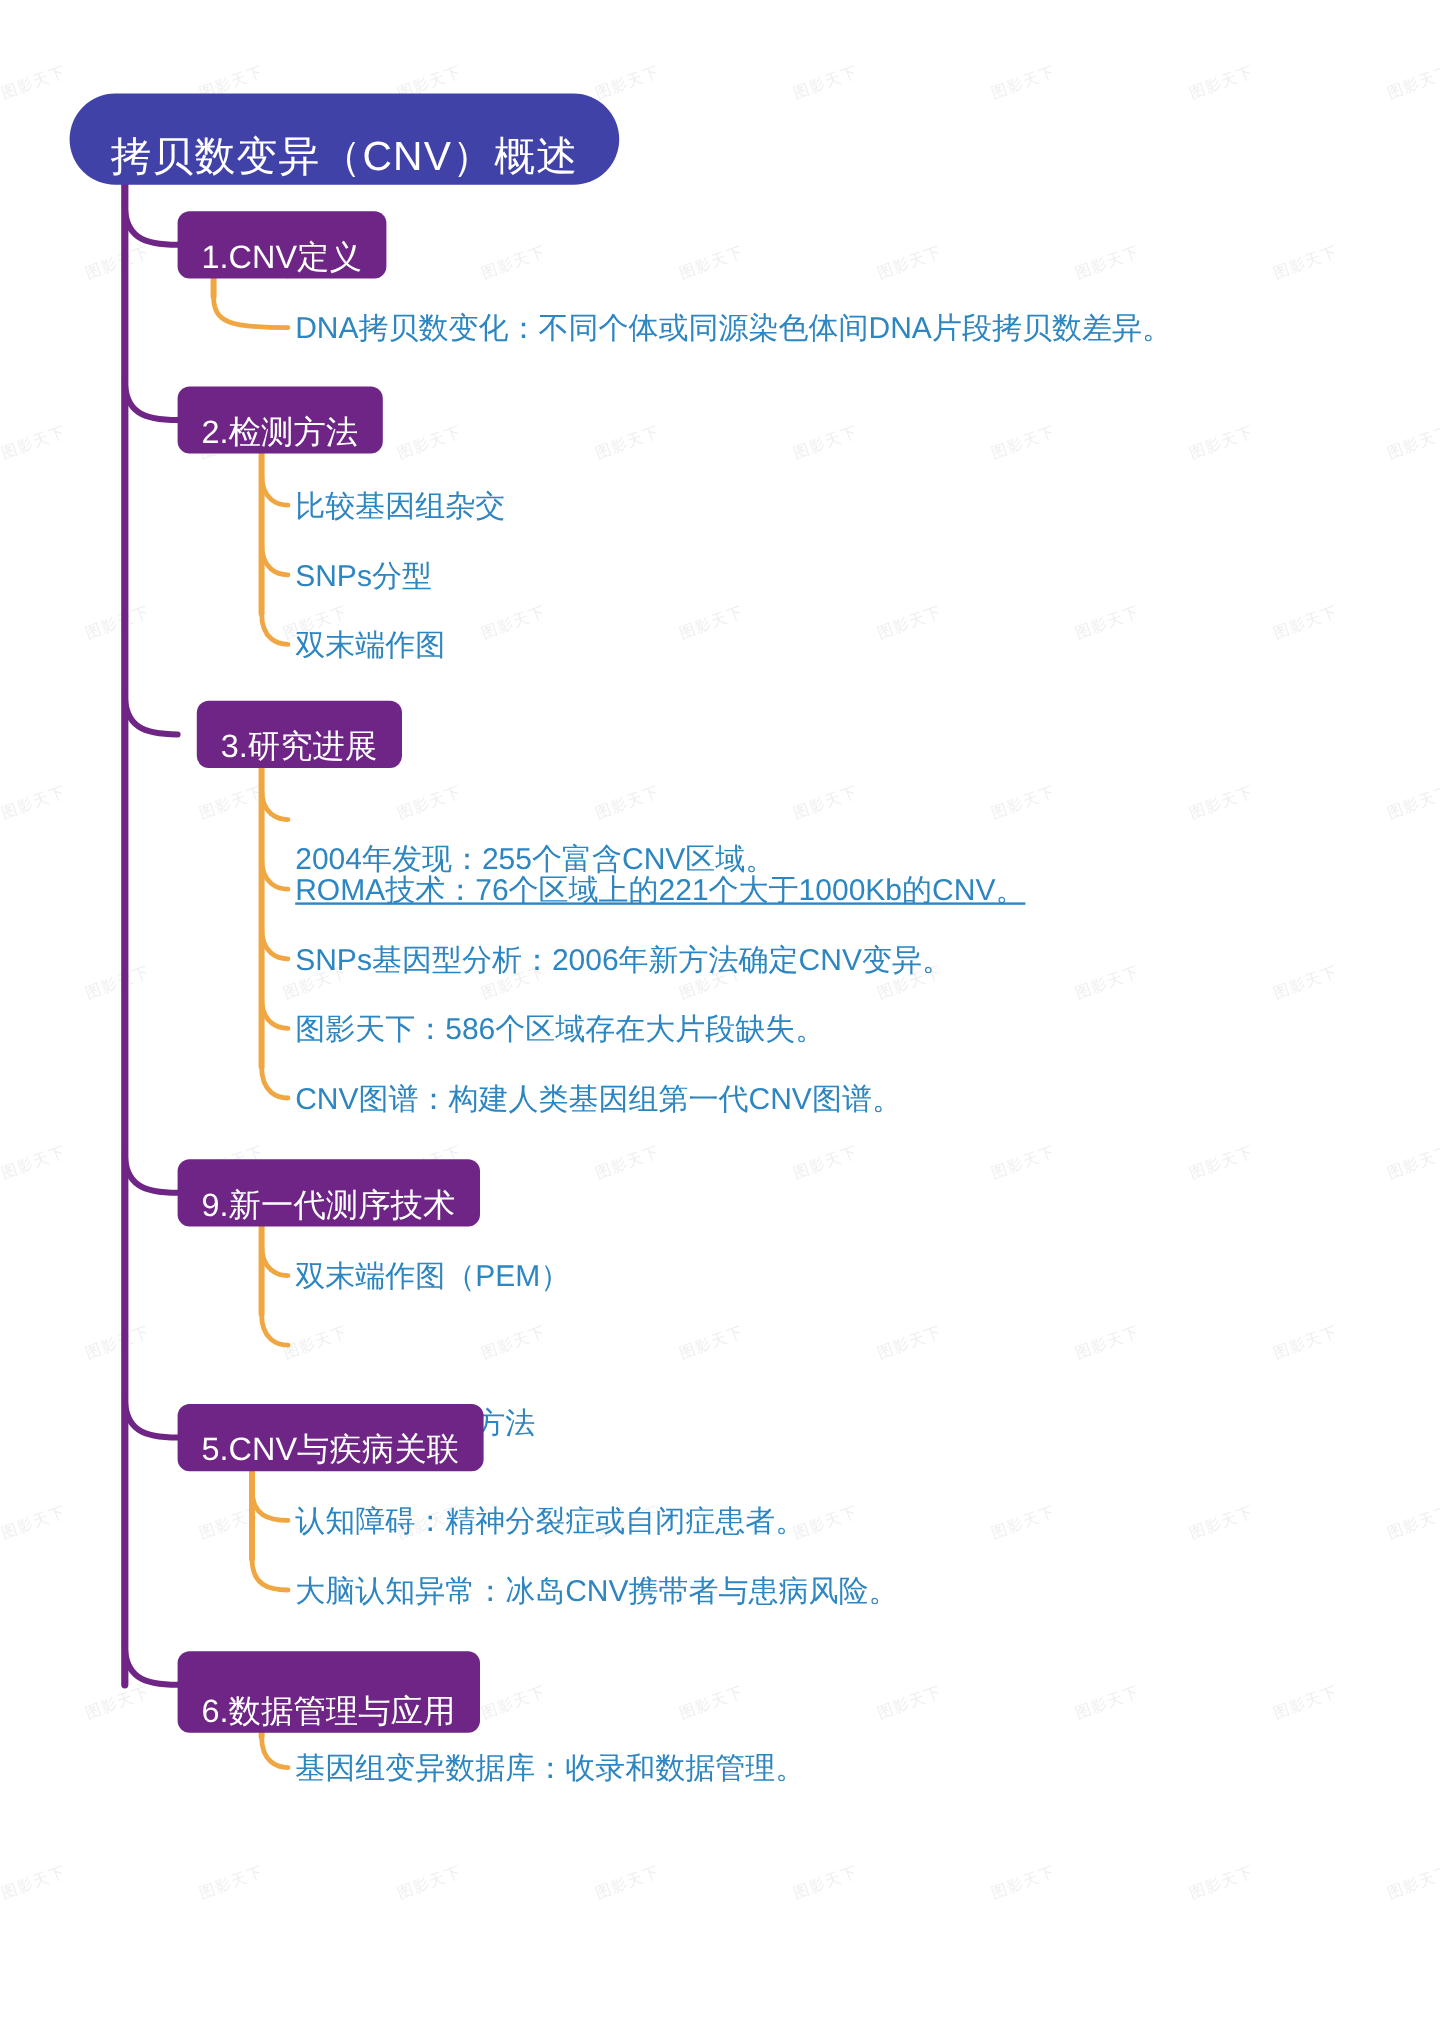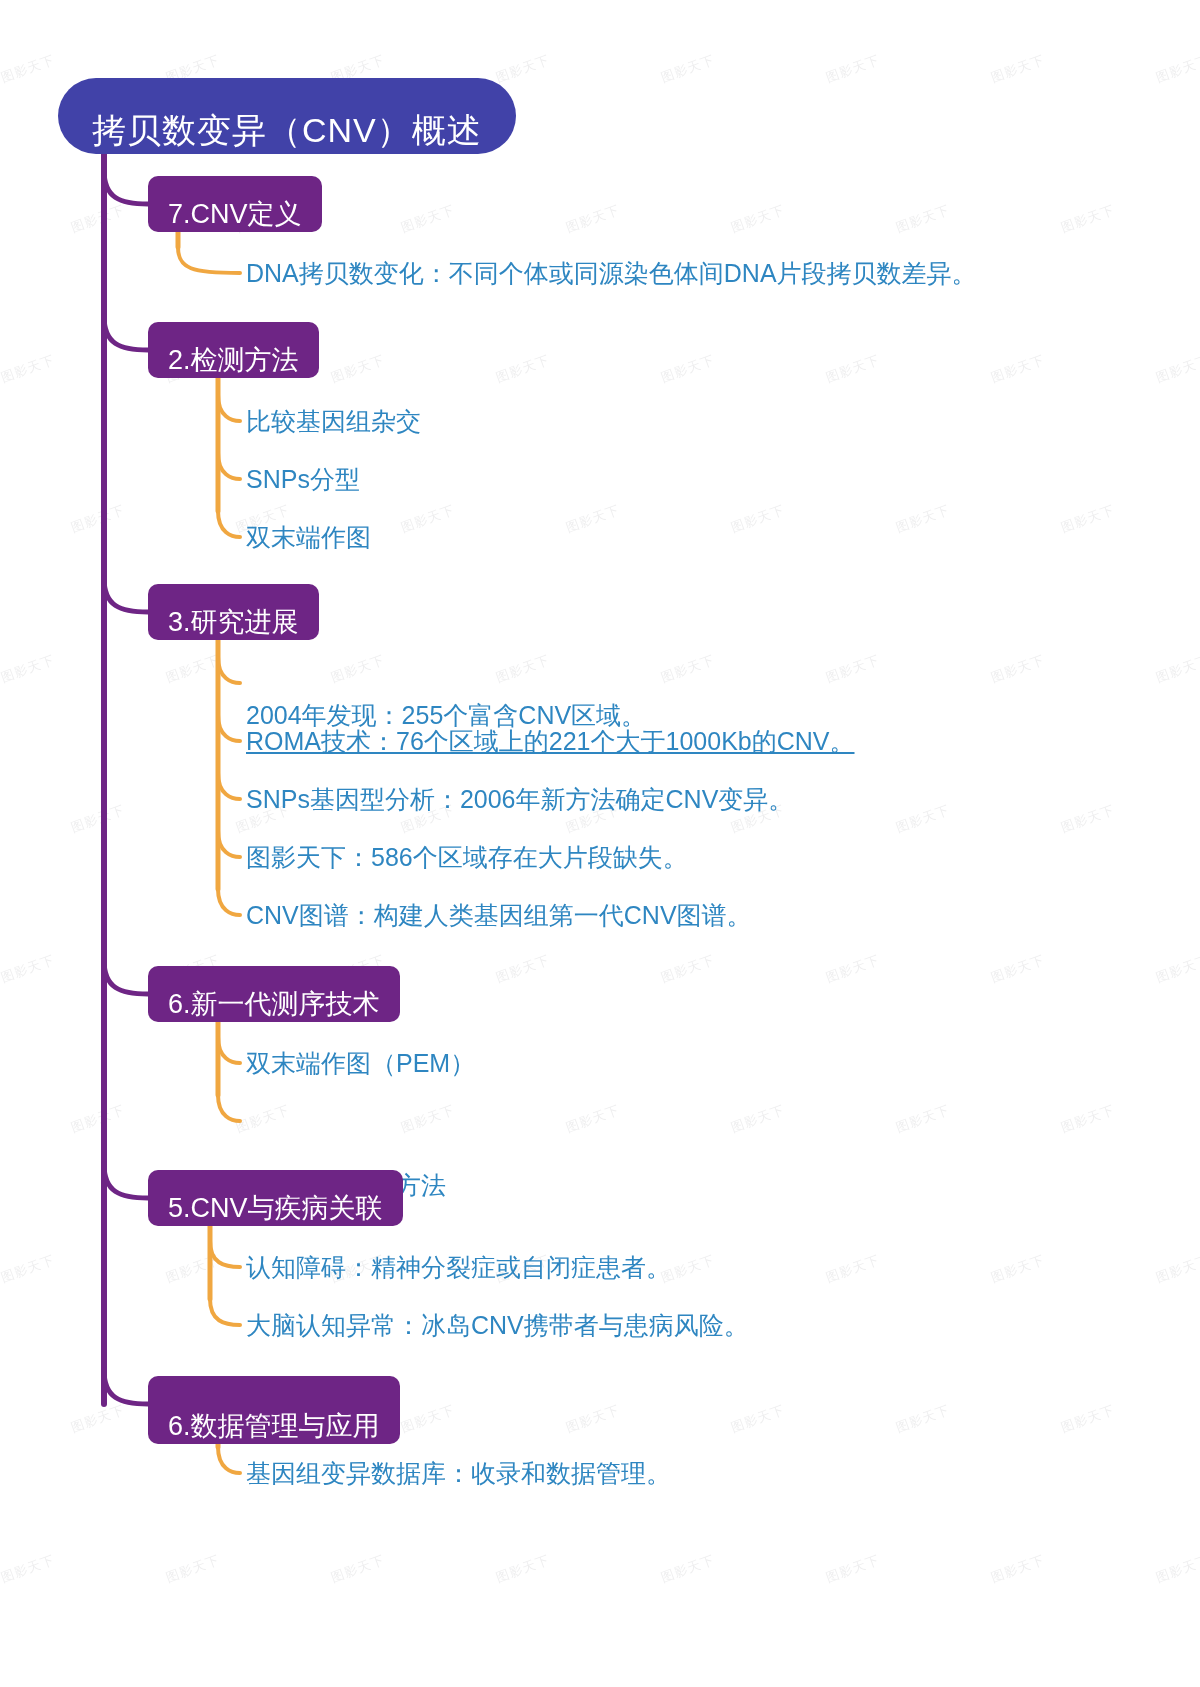--- a/index.html
+++ b/index.html
@@ -206,57 +206,57 @@
       <path d="M 104 1370 C 104 1398, 120 1404, 148 1404" fill="none" stroke="#6E2585" stroke-width="5" stroke-linecap="round"></path>
       <path d="M 218 1432 L 218 1447" fill="none" stroke="#F0A741" stroke-width="5" stroke-linecap="round"></path>
       <path d="M 218 1447 C 218 1469, 232 1473, 240 1473" fill="none" stroke="#F0A741" stroke-width="4" stroke-linecap="round"></path>
     </svg>
 
   <div id="node-layer">
       <div class="node root-node" style="left: 58px; top: 78px; height: 76px;">
         <span>拷贝数变异（CNV）概述</span>
       </div>
       <div class="node branch-node" style="left: 148px; top: 176px; height: 56px;">
-        <span>7.CNV定义</span>
+        <span>1.CNV定义</span>
       </div>
       <div class="node leaf-node" style="left: 246px; top: 256px; height: 34px;">
         <span>DNA拷贝数变化：不同个体或同源染色体间DNA片段拷贝数差异。</span>
       </div>
       <div class="node branch-node" style="left: 148px; top: 322px; height: 56px;">
         <span>2.检测方法</span>
       </div>
       <div class="node leaf-node" style="left: 246px; top: 404px; height: 34px;">
         <span>比较基因组杂交</span>
       </div>
       <div class="node leaf-node" style="left: 246px; top: 462px; height: 34px;">
         <span>SNPs分型</span>
       </div>
       <div class="node leaf-node" style="left: 246px; top: 520px; height: 34px;">
         <span>双末端作图</span>
       </div>
-      <div class="node branch-node" style="left: 148px; top: 584px; height: 56px;">
+      <div class="node branch-node" style="left: 164px; top: 584px; height: 56px;">
         <span>3.研究进展</span>
       </div>
       <div class="node leaf-node" style="left: 246px; top: 666px; height: 34px; margin-top: 32px;">
         <span>2004年发现：255个富含CNV区域。</span>
       </div>
       <div class="node leaf-node" style="left: 246px; top: 724px; height: 34px; text-decoration: underline;">
         <span>ROMA技术：76个区域上的221个大于1000Kb的CNV。</span>
       </div>
       <div class="node leaf-node" style="left: 246px; top: 782px; height: 34px;">
         <span>SNPs基因型分析：2006年新方法确定CNV变异。</span>
       </div>
       <div class="node leaf-node" style="left: 246px; top: 840px; height: 34px;">
         <span>图影天下：586个区域存在大片段缺失。</span>
       </div>
       <div class="node leaf-node" style="left: 246px; top: 898px; height: 34px;">
         <span>CNV图谱：构建人类基因组第一代CNV图谱。</span>
       </div>
       <div class="node branch-node" style="left: 148px; top: 966px; height: 56px;">
-        <span>6.新一代测序技术</span>
+        <span>9.新一代测序技术</span>
       </div>
       <div class="node leaf-node" style="left: 246px; top: 1046px; height: 34px;">
         <span>双末端作图（PEM）</span>
       </div>
       <div class="node leaf-node" style="left: 246px; top: 1168px; height: 34px;">
         <span>测序深度分析方法</span>
       </div>
       <div class="node branch-node" style="left: 148px; top: 1170px; height: 56px;">
         <span>5.CNV与疾病关联</span>
       </div>

